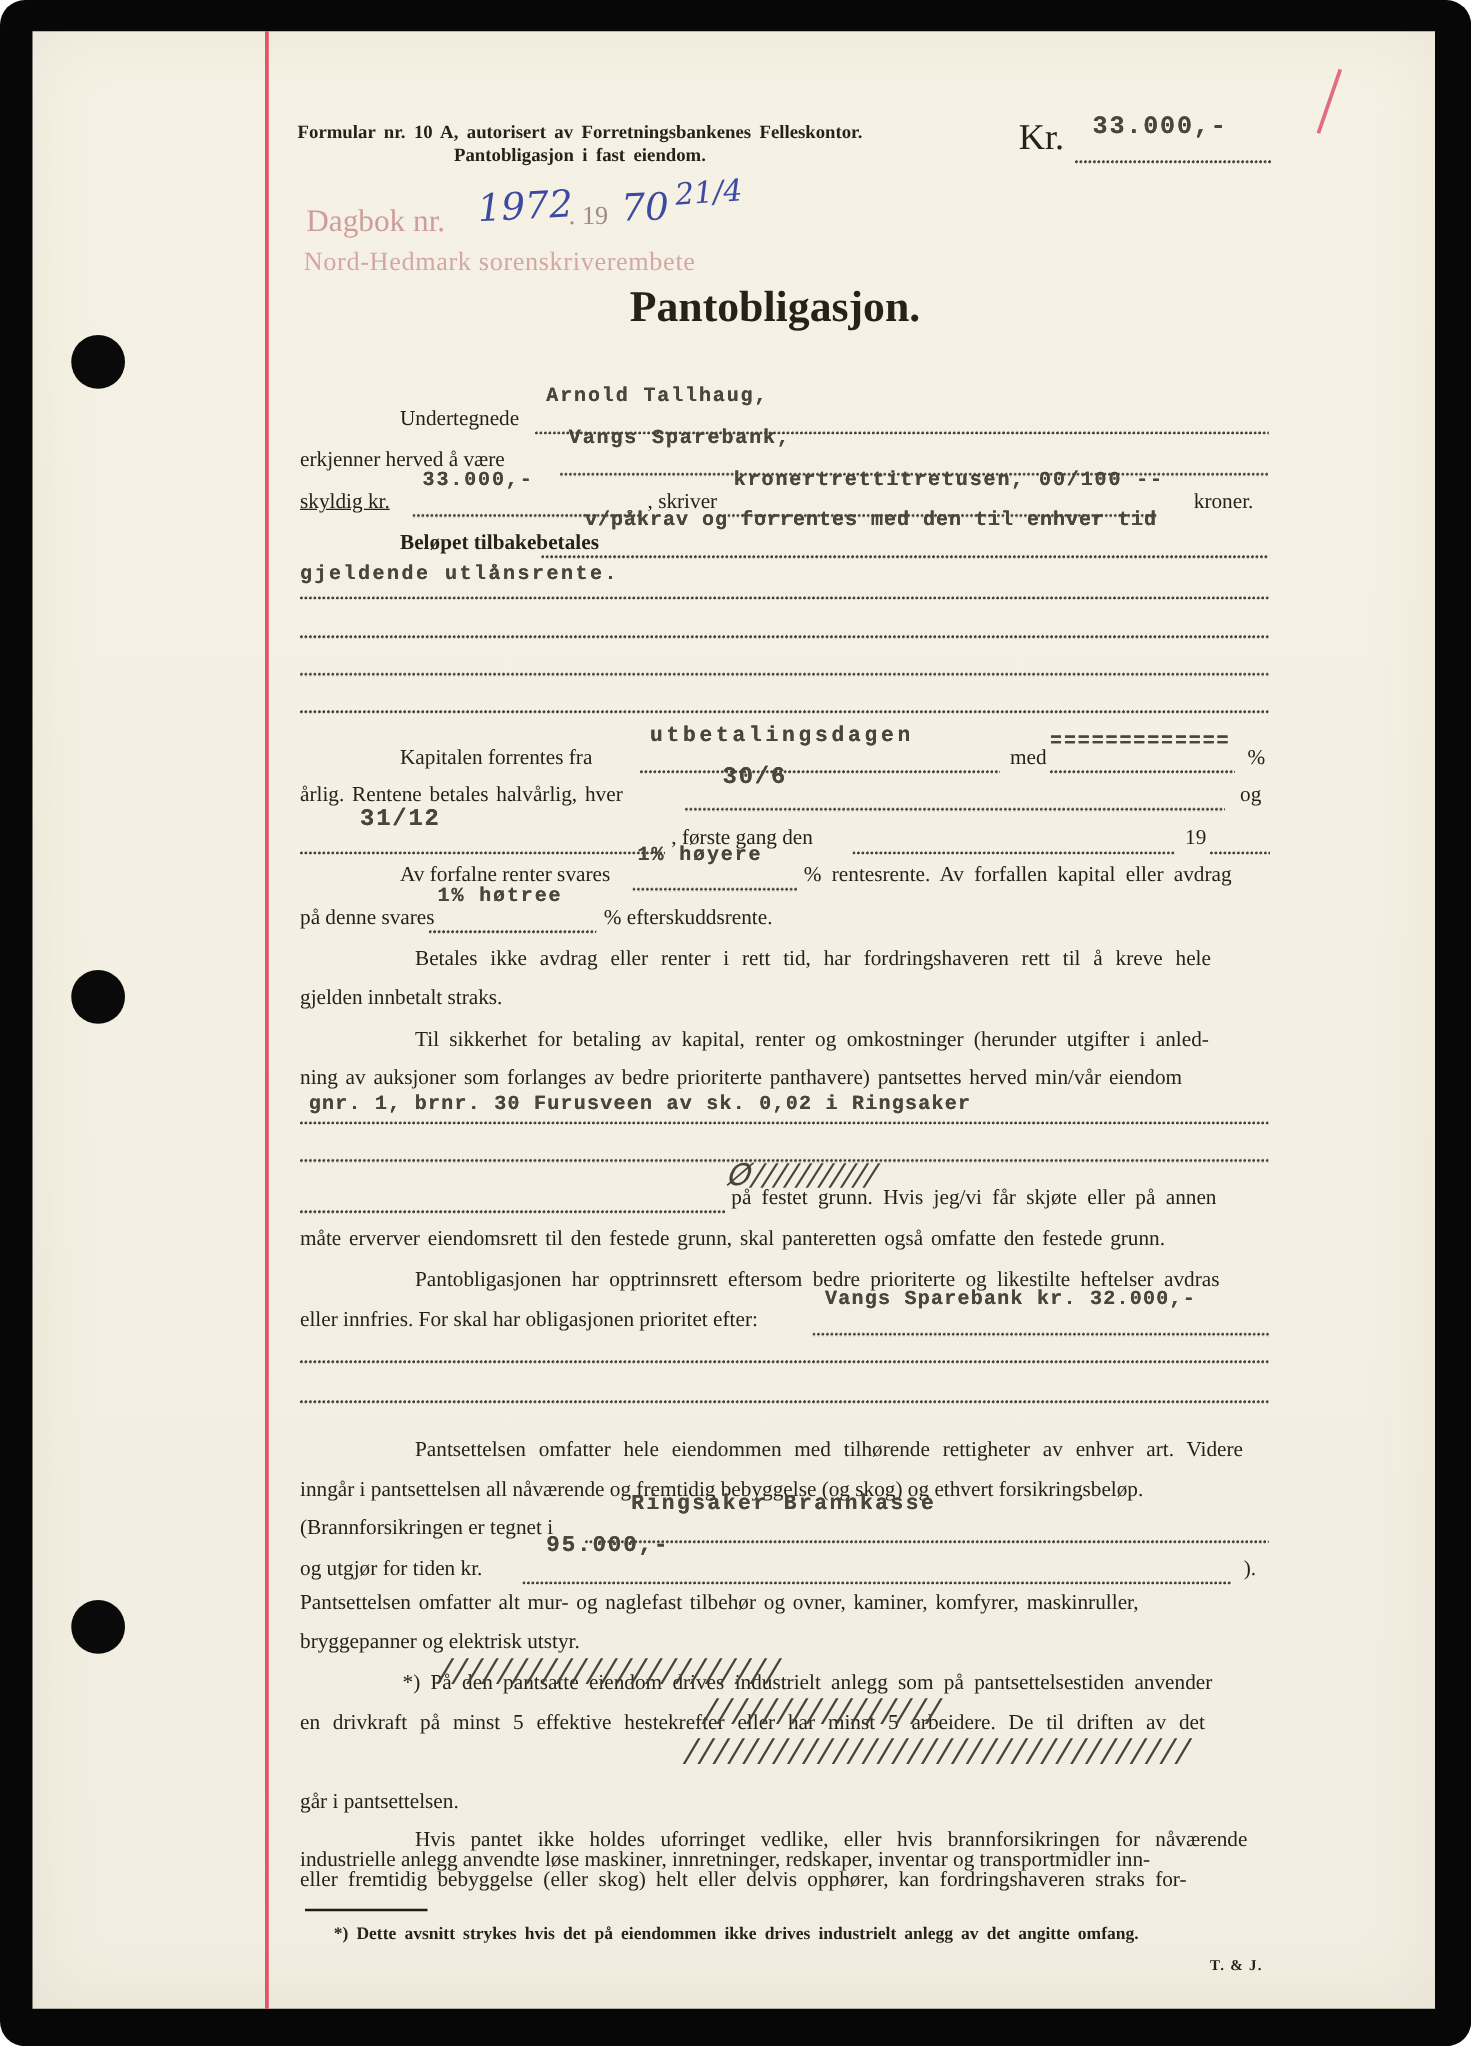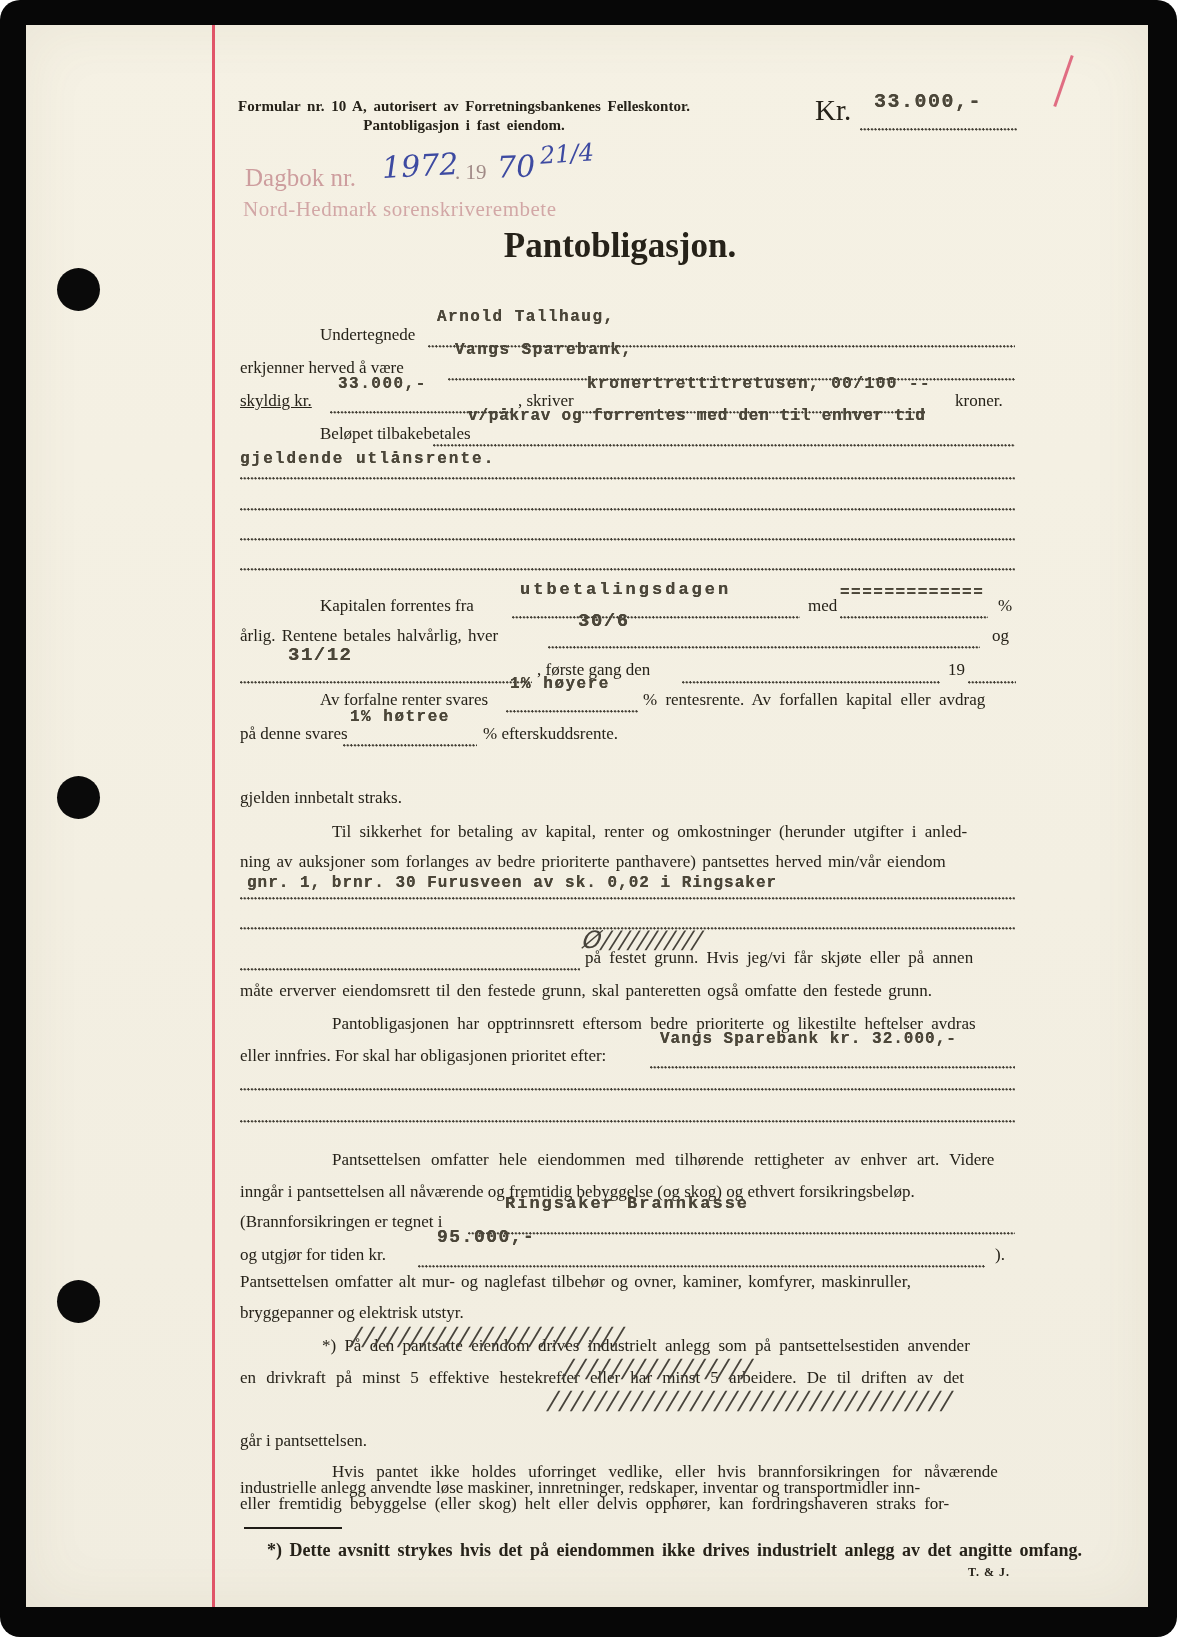--- a/index.html
+++ b/index.html
@@ -66,21 +66,21 @@
   <div class="dl" style="left:448px;top:378px;width:567px;"></div>
 
   <div class="abs ser" style="left:240px;top:391px;text-decoration:underline;">skyldig kr.</div>
   <div class="abs tw" style="left:338px;top:375px;">33.000,-</div>
   <div class="dl" style="left:330px;top:411px;width:182px;"></div>
   <div class="abs ser" style="left:518px;top:391px;">, skriver</div>
   <div class="abs tw" style="left:587px;top:375px;">kronertrettitretusen, 00/100 --</div>
   <div class="dl" style="left:582px;top:411px;width:343px;"></div>
   <div class="abs ser" style="left:955px;top:391px;">kroner.</div>
 
-  <div class="abs ser" style="left:320px;top:424px;">Beløpet tilbakebetales</div>
+  <div class="abs ser" style="left:320px;top:424px;font-weight:bold;">Beløpet tilbakebetales</div>
   <div class="abs tw" style="left:440px;top:407px;letter-spacing:.8px;margin-left:28px;">v/påkrav og forrentes med den til enhver tid</div>
   <div class="dl" style="left:433px;top:444px;width:582px;"></div>
 
   <div class="abs tw" style="left:240px;top:450px;letter-spacing:2px;">gjeldende utlånsrente.</div>
   <div class="dl" style="left:240px;top:477px;width:775px;"></div>
   <div class="dl" style="left:240px;top:508px;width:775px;"></div>
   <div class="dl" style="left:240px;top:538px;width:775px;"></div>
   <div class="dl" style="left:240px;top:568px;width:775px;"></div>
 
   <div class="abs ser" style="left:320px;top:596px;">Kapitalen forrentes fra</div>
@@ -106,20 +106,21 @@
   <div class="abs ser" style="left:320px;top:690px;">Av forfalne renter svares</div>
   <div class="abs tw" style="left:510px;top:675px;">1% høyere</div>
   <div class="dl" style="left:506px;top:710px;width:132px;"></div>
   <div class="abs ser ws4" style="left:643px;top:690px;">% rentesrente.  Av forfallen kapital eller avdrag</div>
 
   <div class="abs ser" style="left:240px;top:724px;">på denne svares</div>
   <div class="abs tw" style="left:350px;top:708px;">1% høtree</div>
   <div class="dl" style="left:343px;top:744px;width:134px;"></div>
   <div class="abs ser" style="left:483px;top:724px;">% efterskuddsrente.</div>
 
+  <div class="abs ser ws6" style="left:332px;top:757px;">Betales ikke avdrag eller renter i rett tid, har fordringshaveren rett til å kreve hele</div>
   <div class="abs ser" style="left:240px;top:788px;">gjelden innbetalt straks.</div>
 
   <div class="abs ser ws4" style="left:332px;top:822px;">Til sikkerhet for betaling av kapital, renter og omkostninger (herunder utgifter i anled-</div>
   <div class="abs ser ws2" style="left:240px;top:852px;">ning av auksjoner som forlanges av bedre prioriterte panthavere) pantsettes herved min/vår eiendom</div>
 
   <div class="abs tw" style="left:247px;top:874px;letter-spacing:1px;">gnr. 1, brnr. 30 Furusveen av sk. 0,02 i Ringsaker</div>
   <div class="dl" style="left:240px;top:897px;width:775px;"></div>
   <div class="dl" style="left:240px;top:927px;width:775px;"></div>
 
   <div class="dl" style="left:240px;top:968px;width:340px;"></div>
@@ -154,15 +155,15 @@
   <div class="abs ser ws6" style="left:240px;top:1368px;">en drivkraft på minst 5 effektive hestekrefter eller har minst 5 arbeidere.  De til driften av det</div>
   <div class="abs strike" style="left:560px;top:1354px;transform:skewX(-16deg);">////////////////</div>
   <div class="abs ser tight" style="left:240px;top:1478px;">industrielle anlegg anvendte løse maskiner, innretninger, redskaper, inventar og transportmidler inn-</div>
   <div class="abs strike" style="left:545px;top:1386px;transform:skewX(-16deg);">//////////////////////////////////</div>
   <div class="abs ser" style="left:240px;top:1431px;">går i pantsettelsen.</div>
 
   <div class="abs ser ws8" style="left:332px;top:1462px;">Hvis pantet ikke holdes uforringet vedlike, eller hvis brannforsikringen for nåværende</div>
   <div class="abs ser ws4" style="left:240px;top:1494px;">eller fremtidig bebyggelse (eller skog) helt eller delvis opphører, kan fordringshaveren straks for-</div>
 
   <div class="rule" style="left:244px;top:1527px;width:98px;height:2px;"></div>
-  <div class="abs ser bold ws3" style="left:267px;top:1540px;font-size:18px;">*) Dette avsnitt strykes hvis det på eiendommen ikke drives industrielt anlegg av det angitte omfang.</div>
+  <div class="abs ser bold ws3" style="left:267px;top:1540px;font-size:14px;">*) Dette avsnitt strykes hvis det på eiendommen ikke drives industrielt anlegg av det angitte omfang.</div>
   <div class="abs ser bold" style="left:968px;top:1565px;font-size:12px;letter-spacing:1px;">T. &amp; J.</div>
 </div>
 
 </body></html>

